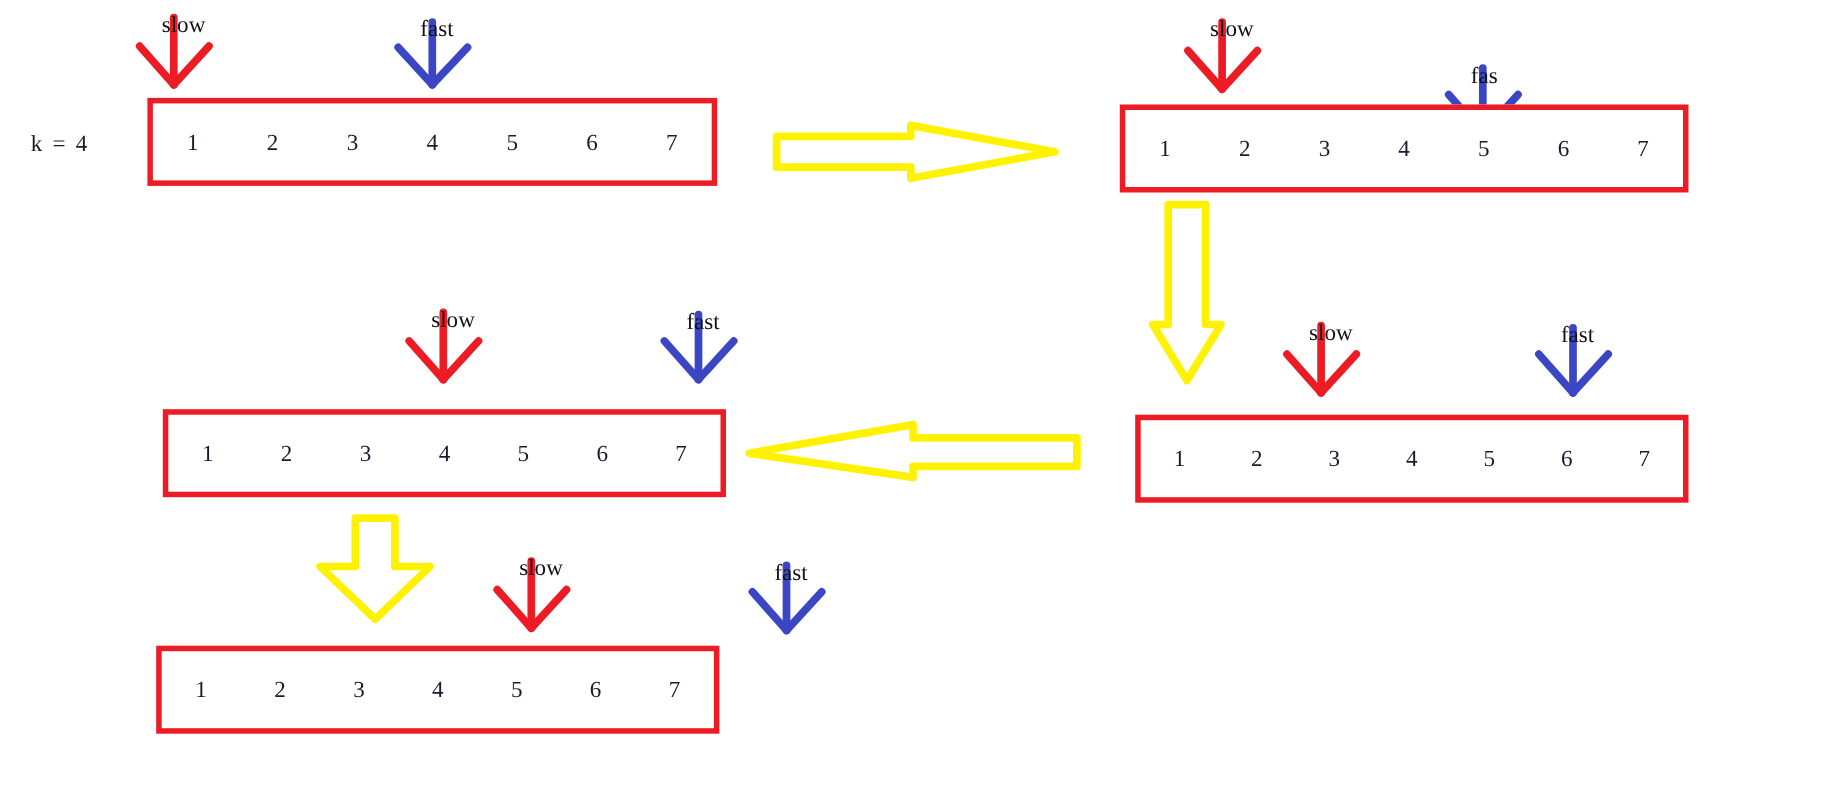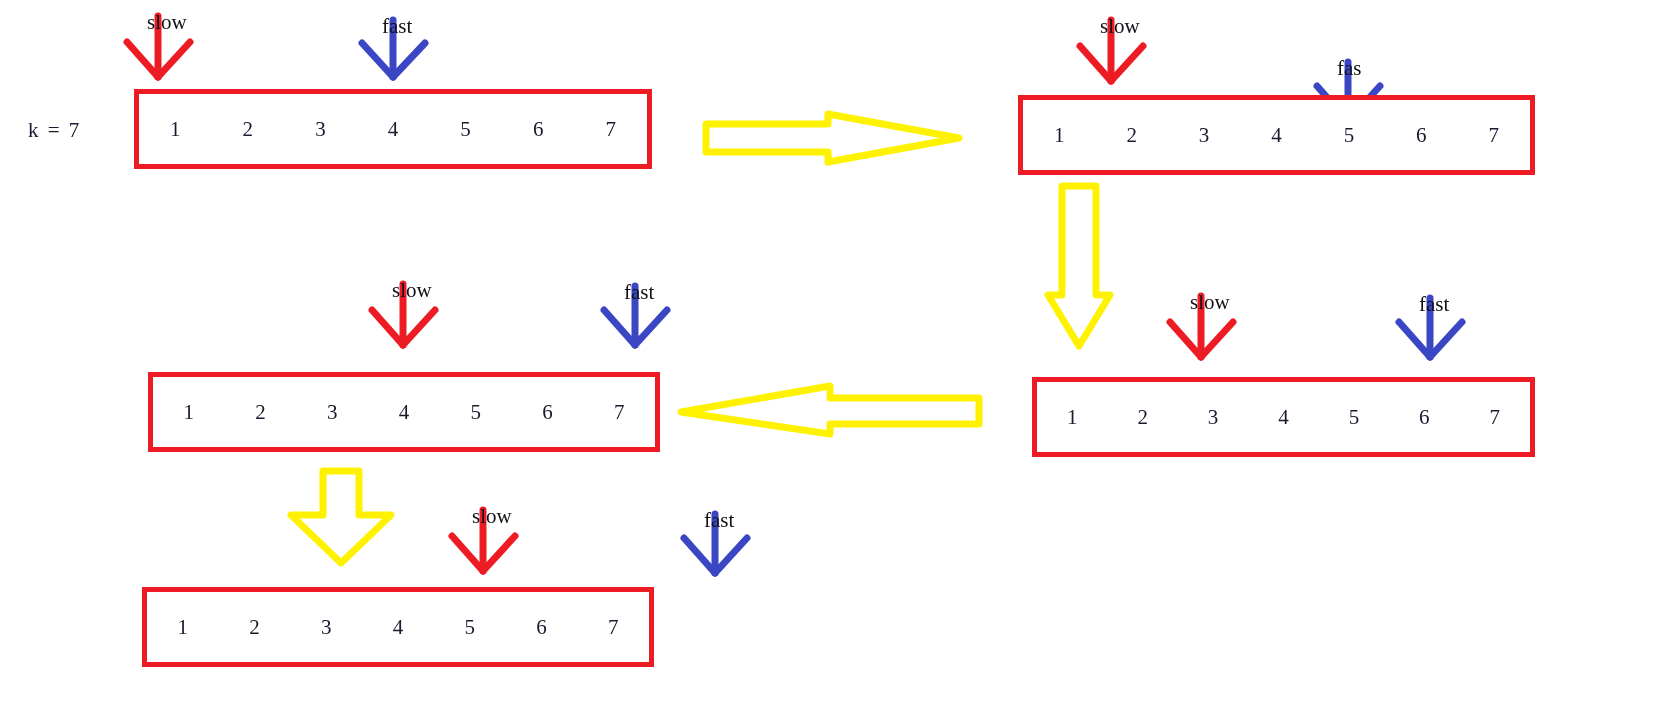--- a/index.html
+++ b/index.html
@@ -81,21 +81,21 @@
   }
   .flow svg { display: block; overflow: visible; }
 </style>
 </head>
 <body>
 
 <div id="stage">
 
   <div class="panel">
 
-    <div class="k-label" style="left:28px; top:118px;">k = 7</div>
+    <div class="k-label" style="left:28px; top:118px;">k = 4</div>
 
     <div class="pointer" style="left:115px; top:14px;">
       <svg width="150" height="74" viewBox="0 0 150 74" aria-hidden="true">
         <g fill="none" stroke="#ED1C24" stroke-width="7" stroke-linecap="round">
           <line x1="43" y1="2" x2="43" y2="63"></line>
           <line x1="43" y1="63" x2="12" y2="28"></line>
           <line x1="43" y1="63" x2="75" y2="28"></line>
         </g>
       </svg>
       <span class="ptr-label">slow</span>

